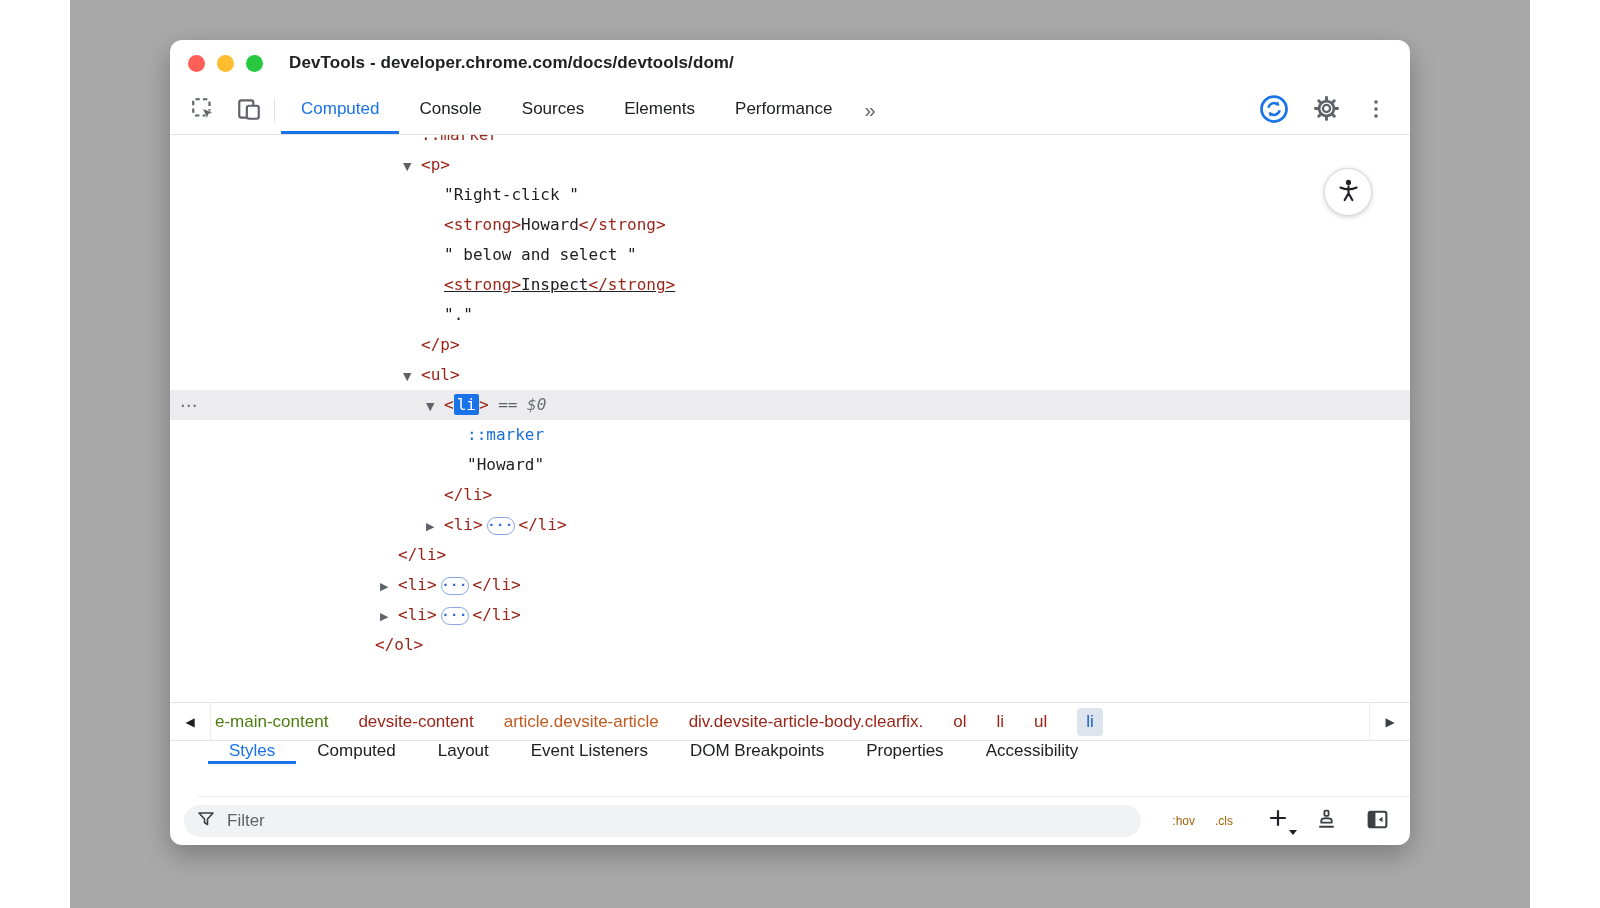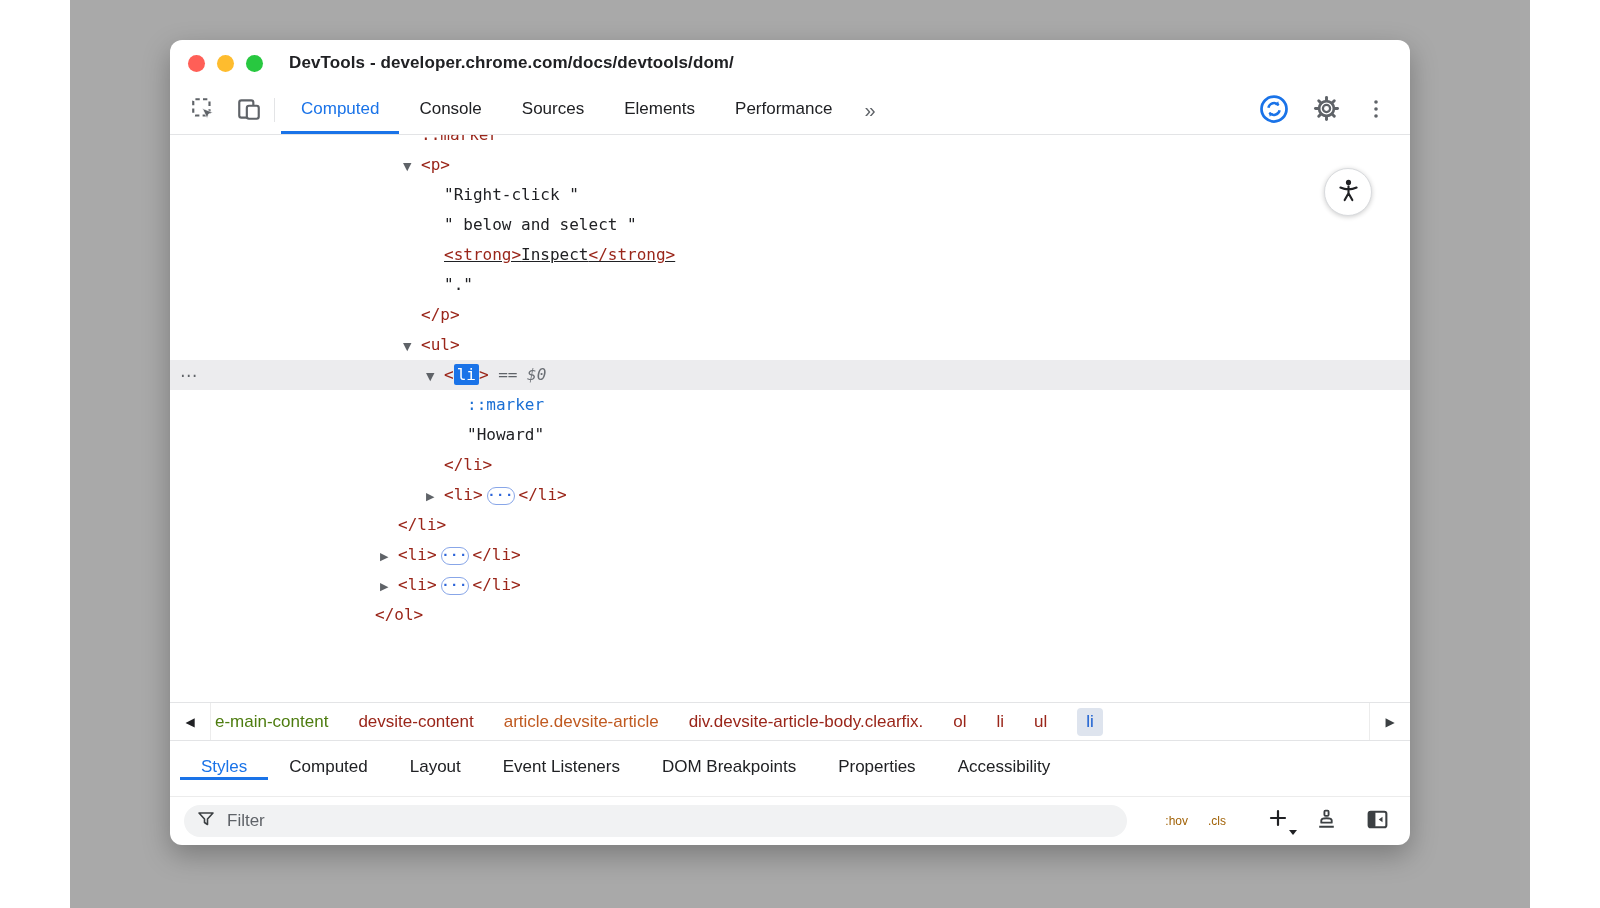--- a/index.html
+++ b/index.html
@@ -73,27 +73,27 @@
   .crumb-arrow.left{border-right:1px solid #ececec;}
   .crumb-arrow.right{border-left:1px solid #ececec;color:#3c4043;}
   .crumbs{flex:1;display:flex;align-items:center;gap:30px;padding:0 4px;overflow:hidden;font-size:17px;}
   .crumb{white-space:nowrap;cursor:pointer;}
   .crumb.plain{color:#4d7c0f;}
   .crumb.red{color:#9a261a;}
   .crumb.orange{color:#c05a21;}
   .crumb.selected{color:#1a5fd0;background:#dee4ee;border-radius:4px;padding:4px 9px;}
 
   
-  .stylebar{height:55px;display:flex;align-items:center;padding:0 10px;border-bottom:1px solid #ececec;flex:0 0 auto;}
+  .stylebar{height:55px;display:flex;align-items:flex-start;padding:0 10px;border-bottom:1px solid #ececec;flex:0 0 auto;margin-left:28px;}
   .stab{display:flex;align-items:center;padding:0 21px;font-size:17px;color:#202124;
         border-bottom:3px solid transparent;cursor:pointer;}
   .stab.active{color:#1a73e8;border-bottom-color:#1a73e8;font-weight:500;}
 
   
-  .filterbar{height:48px;display:flex;align-items:center;padding:0 18px 0 14px;flex:0 0 auto;gap:16px;}
+  .filterbar{height:48px;display:flex;align-items:center;padding:0 18px 0 14px;flex:0 0 auto;gap:9px;}
   .filterpill{flex:1 1 auto;height:32px;border-radius:16px;background:#f1f2f3;
         display:flex;align-items:center;padding:0 12px;gap:9px;}
   .filterpill input{border:none;background:transparent;outline:none;font-size:17px;
         color:#202124;width:100%;font-family:"Liberation Sans",sans-serif;}
   .filterpill input::placeholder{color:#5f6368;}
   .toggle{font-size:12px;color:#a16207;cursor:pointer;}
   .hovcls{display:flex;gap:20px;margin-left:22px;}
   .fb-icons{display:flex;align-items:center;gap:22px;margin-left:24px;}
   .plus-wrap{position:relative;cursor:pointer;}
   .plus-caret{position:absolute;right:-7px;bottom:0px;width:0;height:0;
@@ -184,20 +184,21 @@
           </svg>
         </span>
       </button>
     </div>
   </div>
 
   <div class="tree" id="tree">
       <div class="trow clipped" style="padding-left: 251px;"><span class="tk-tag">::marker</span></div>
       <div class="trow" style="padding-left: 233px;"><span class="arr">▼</span><span class="tk-tag">&lt;p&gt;</span></div>
       <div class="trow" style="padding-left: 274px;"><span class="tk-text">"Right-click "</span></div>
+      <div class="trow" style="padding-left: 274px;"><span class="tk-tag">&lt;strong&gt;</span><span class="tk-text">Howard</span><span class="tk-tag">&lt;/strong&gt;</span></div>
       <div class="trow" style="padding-left: 274px;"><span class="tk-text">" below and select "</span></div>
       <div class="trow" style="padding-left: 274px; text-decoration: underline;"><span class="tk-tag">&lt;strong&gt;</span><span class="tk-text">Inspect</span><span class="tk-tag">&lt;/strong&gt;</span></div>
       <div class="trow" style="padding-left: 274px;"><span class="tk-text">"."</span></div>
       <div class="trow" style="padding-left: 251px;"><span class="tk-tag">&lt;/p&gt;</span></div>
       <div class="trow" style="padding-left: 233px;"><span class="arr">▼</span><span class="tk-tag">&lt;ul&gt;</span></div>
       <div class="trow sel" style="padding-left: 256px;"><span class="gutter-dots">⋯</span><span class="arr">▼</span><span class="tk-tag">&lt;</span><span class="tk-hl">li</span><span class="tk-tag">&gt;</span><span class="tk-eq"> == </span><span class="tk-dollar">$0</span></div>
       <div class="trow" style="padding-left: 297px;"><span class="tk-pseudo">::marker</span></div>
       <div class="trow" style="padding-left: 297px;"><span class="tk-text">"Howard"</span></div>
       <div class="trow" style="padding-left: 274px;"><span class="tk-tag">&lt;/li&gt;</span></div>
       <div class="trow" style="padding-left: 256px;"><span class="arr">▶</span><span class="tk-tag">&lt;li&gt;</span><span class="ebtn">···</span><span class="tk-tag">&lt;/li&gt;</span></div>

